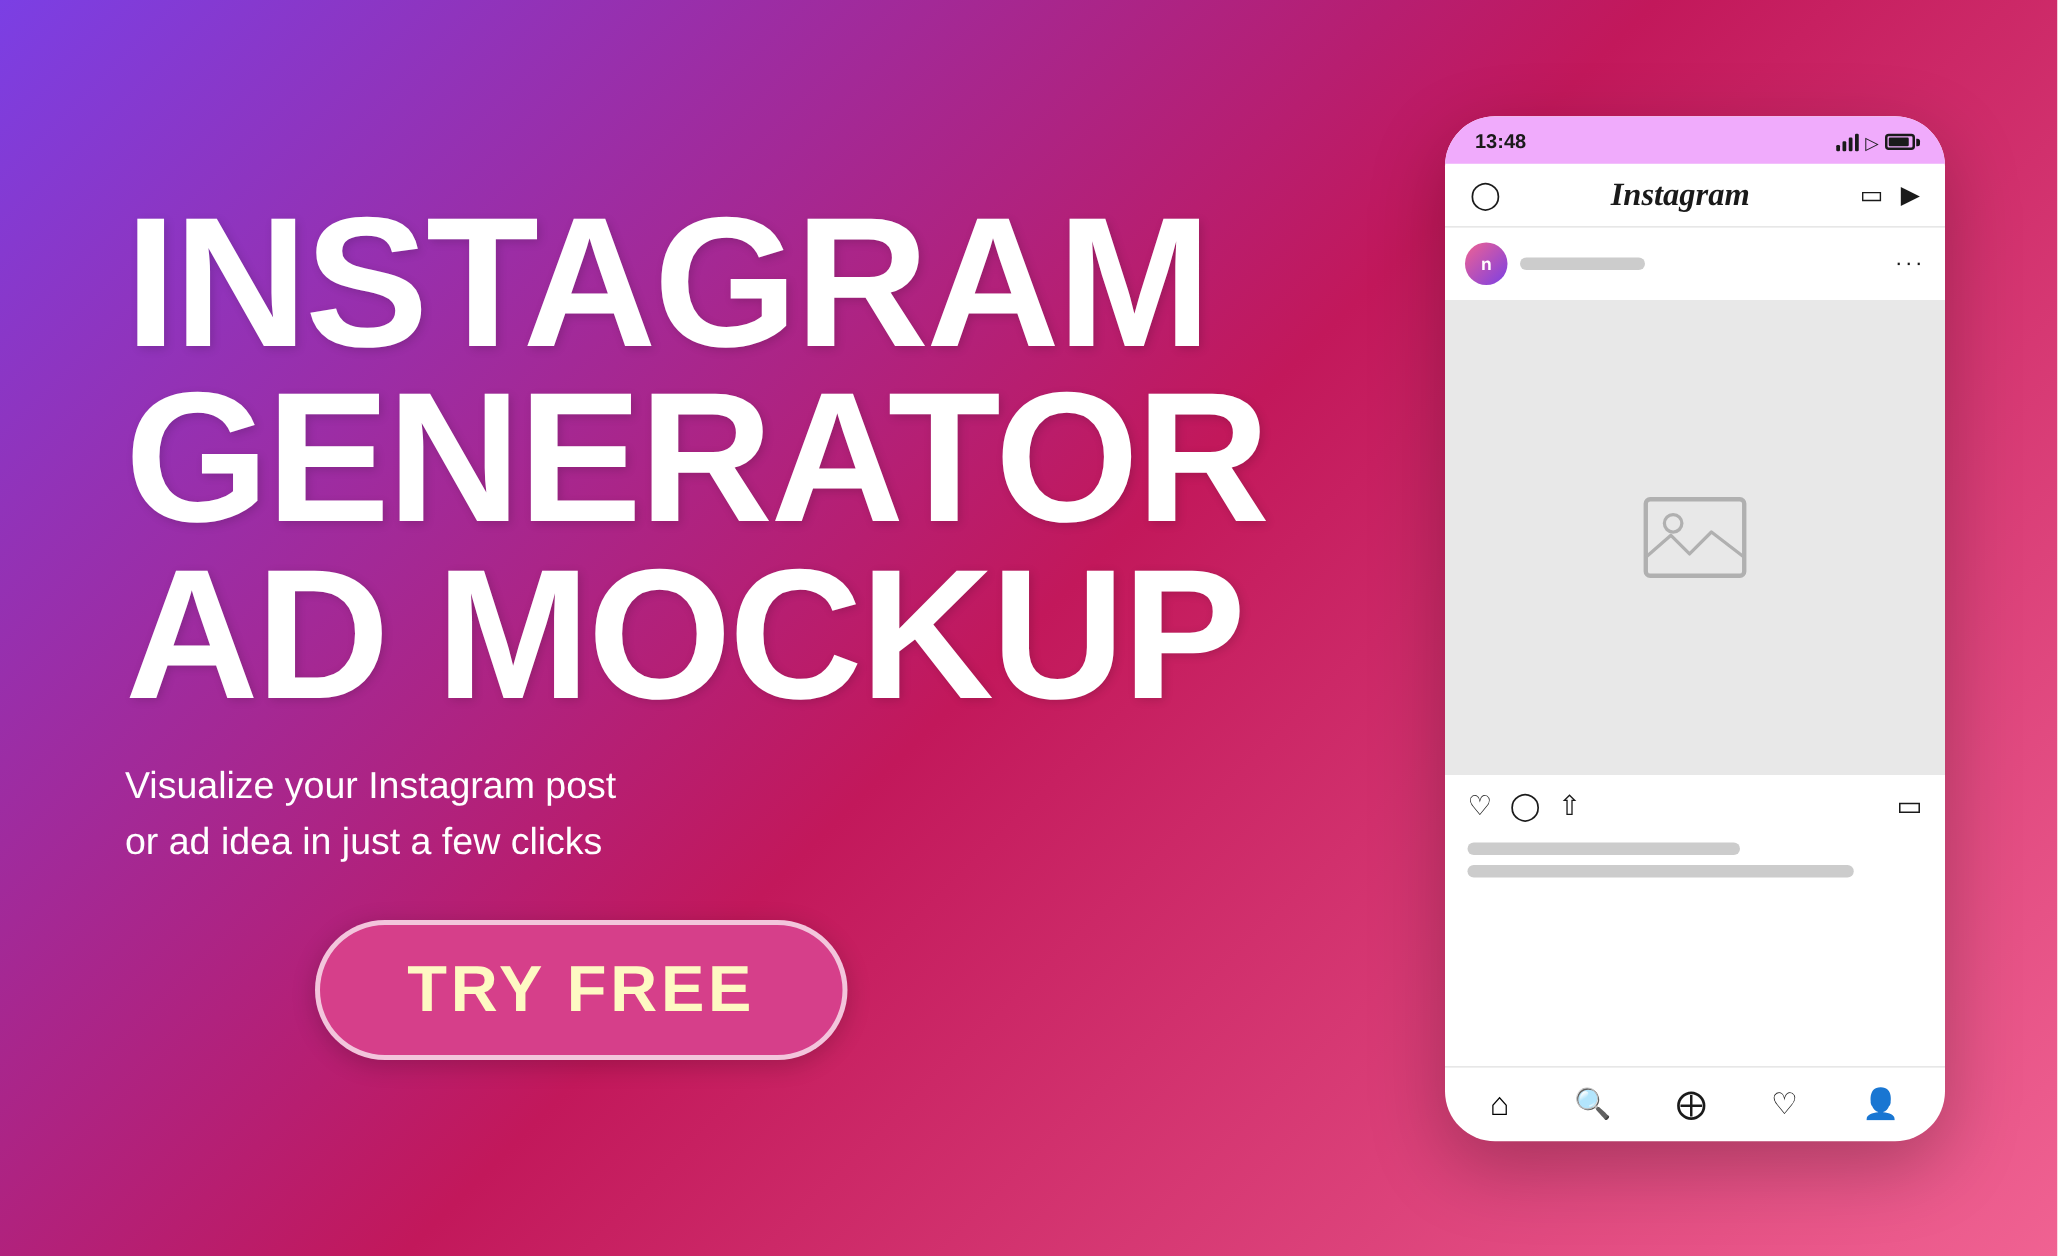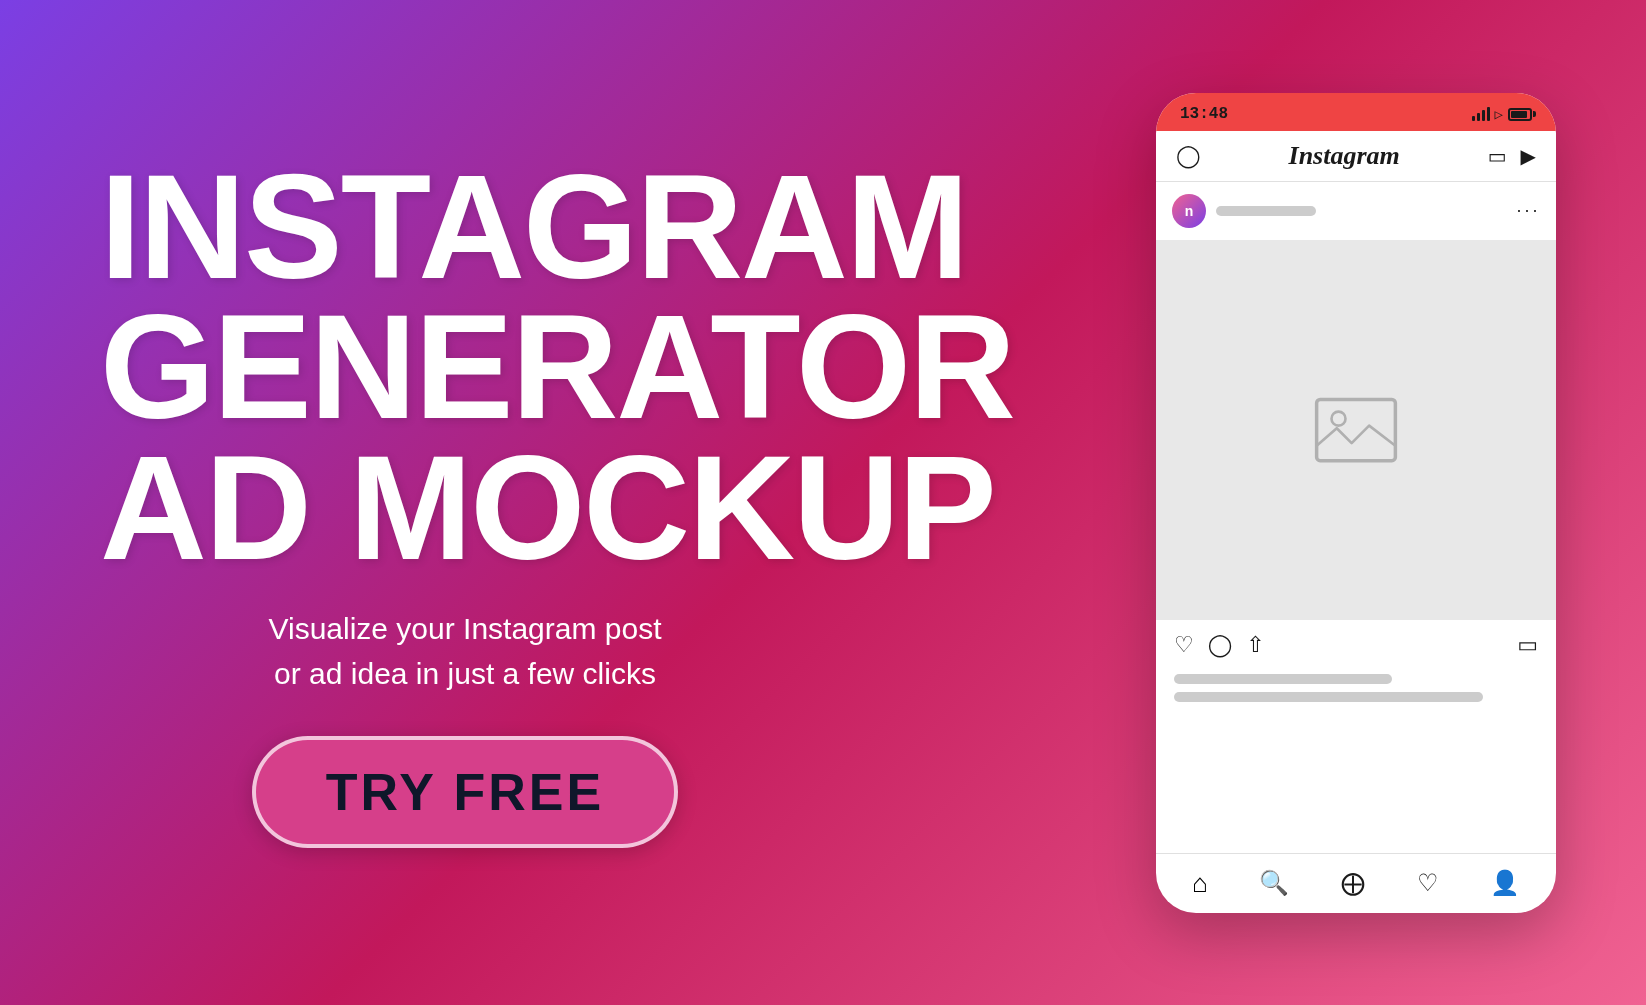--- a/index.html
+++ b/index.html
@@ -37,30 +37,29 @@
       text-transform: uppercase;
       letter-spacing: -2px;
       font-family: Impact, 'Arial Black', sans-serif;
       text-shadow: 2px 2px 8px rgba(0,0,0,0.15);
     }
 
     .subtitle {
       font-size: 30px;
       color: #ffffff;
       font-weight: 400;
-      text-align: center;
       margin-top: 28px;
       line-height: 1.5;
       width: 100%;
     }
 
     .try-free-btn {
       margin-top: 40px;
       background: #d63f8a;
-      color: #0f172a;
+      color: #fef9c3;
       font-size: 52px;
       font-weight: 900;
       font-family: Impact, 'Arial Black', sans-serif;
       text-transform: uppercase;
       letter-spacing: 3px;
       padding: 22px 70px;
       border-radius: 60px;
       border: 4px solid rgba(255,255,255,0.7);
       cursor: pointer;
       outline: none;
@@ -82,24 +81,23 @@
       min-height: 820px;
       box-shadow: 0 20px 60px rgba(0,0,0,0.25);
       overflow: hidden;
       display: flex;
       flex-direction: column;
     }
 
     .phone-status-bar {
       display: flex;
       justify-content: space-between;
-      align-items: flex-end;
+      align-items: center;
       padding: 12px 24px 8px 24px;
-      background: #ef4444;
-      font-family: Liberation Mono, monospace;
+      background: #f0abfc;
     }
 
     .status-time {
       font-size: 16px;
       font-weight: 600;
       color: #1a1a1a;
     }
 
     .status-icons {
       display: flex;

